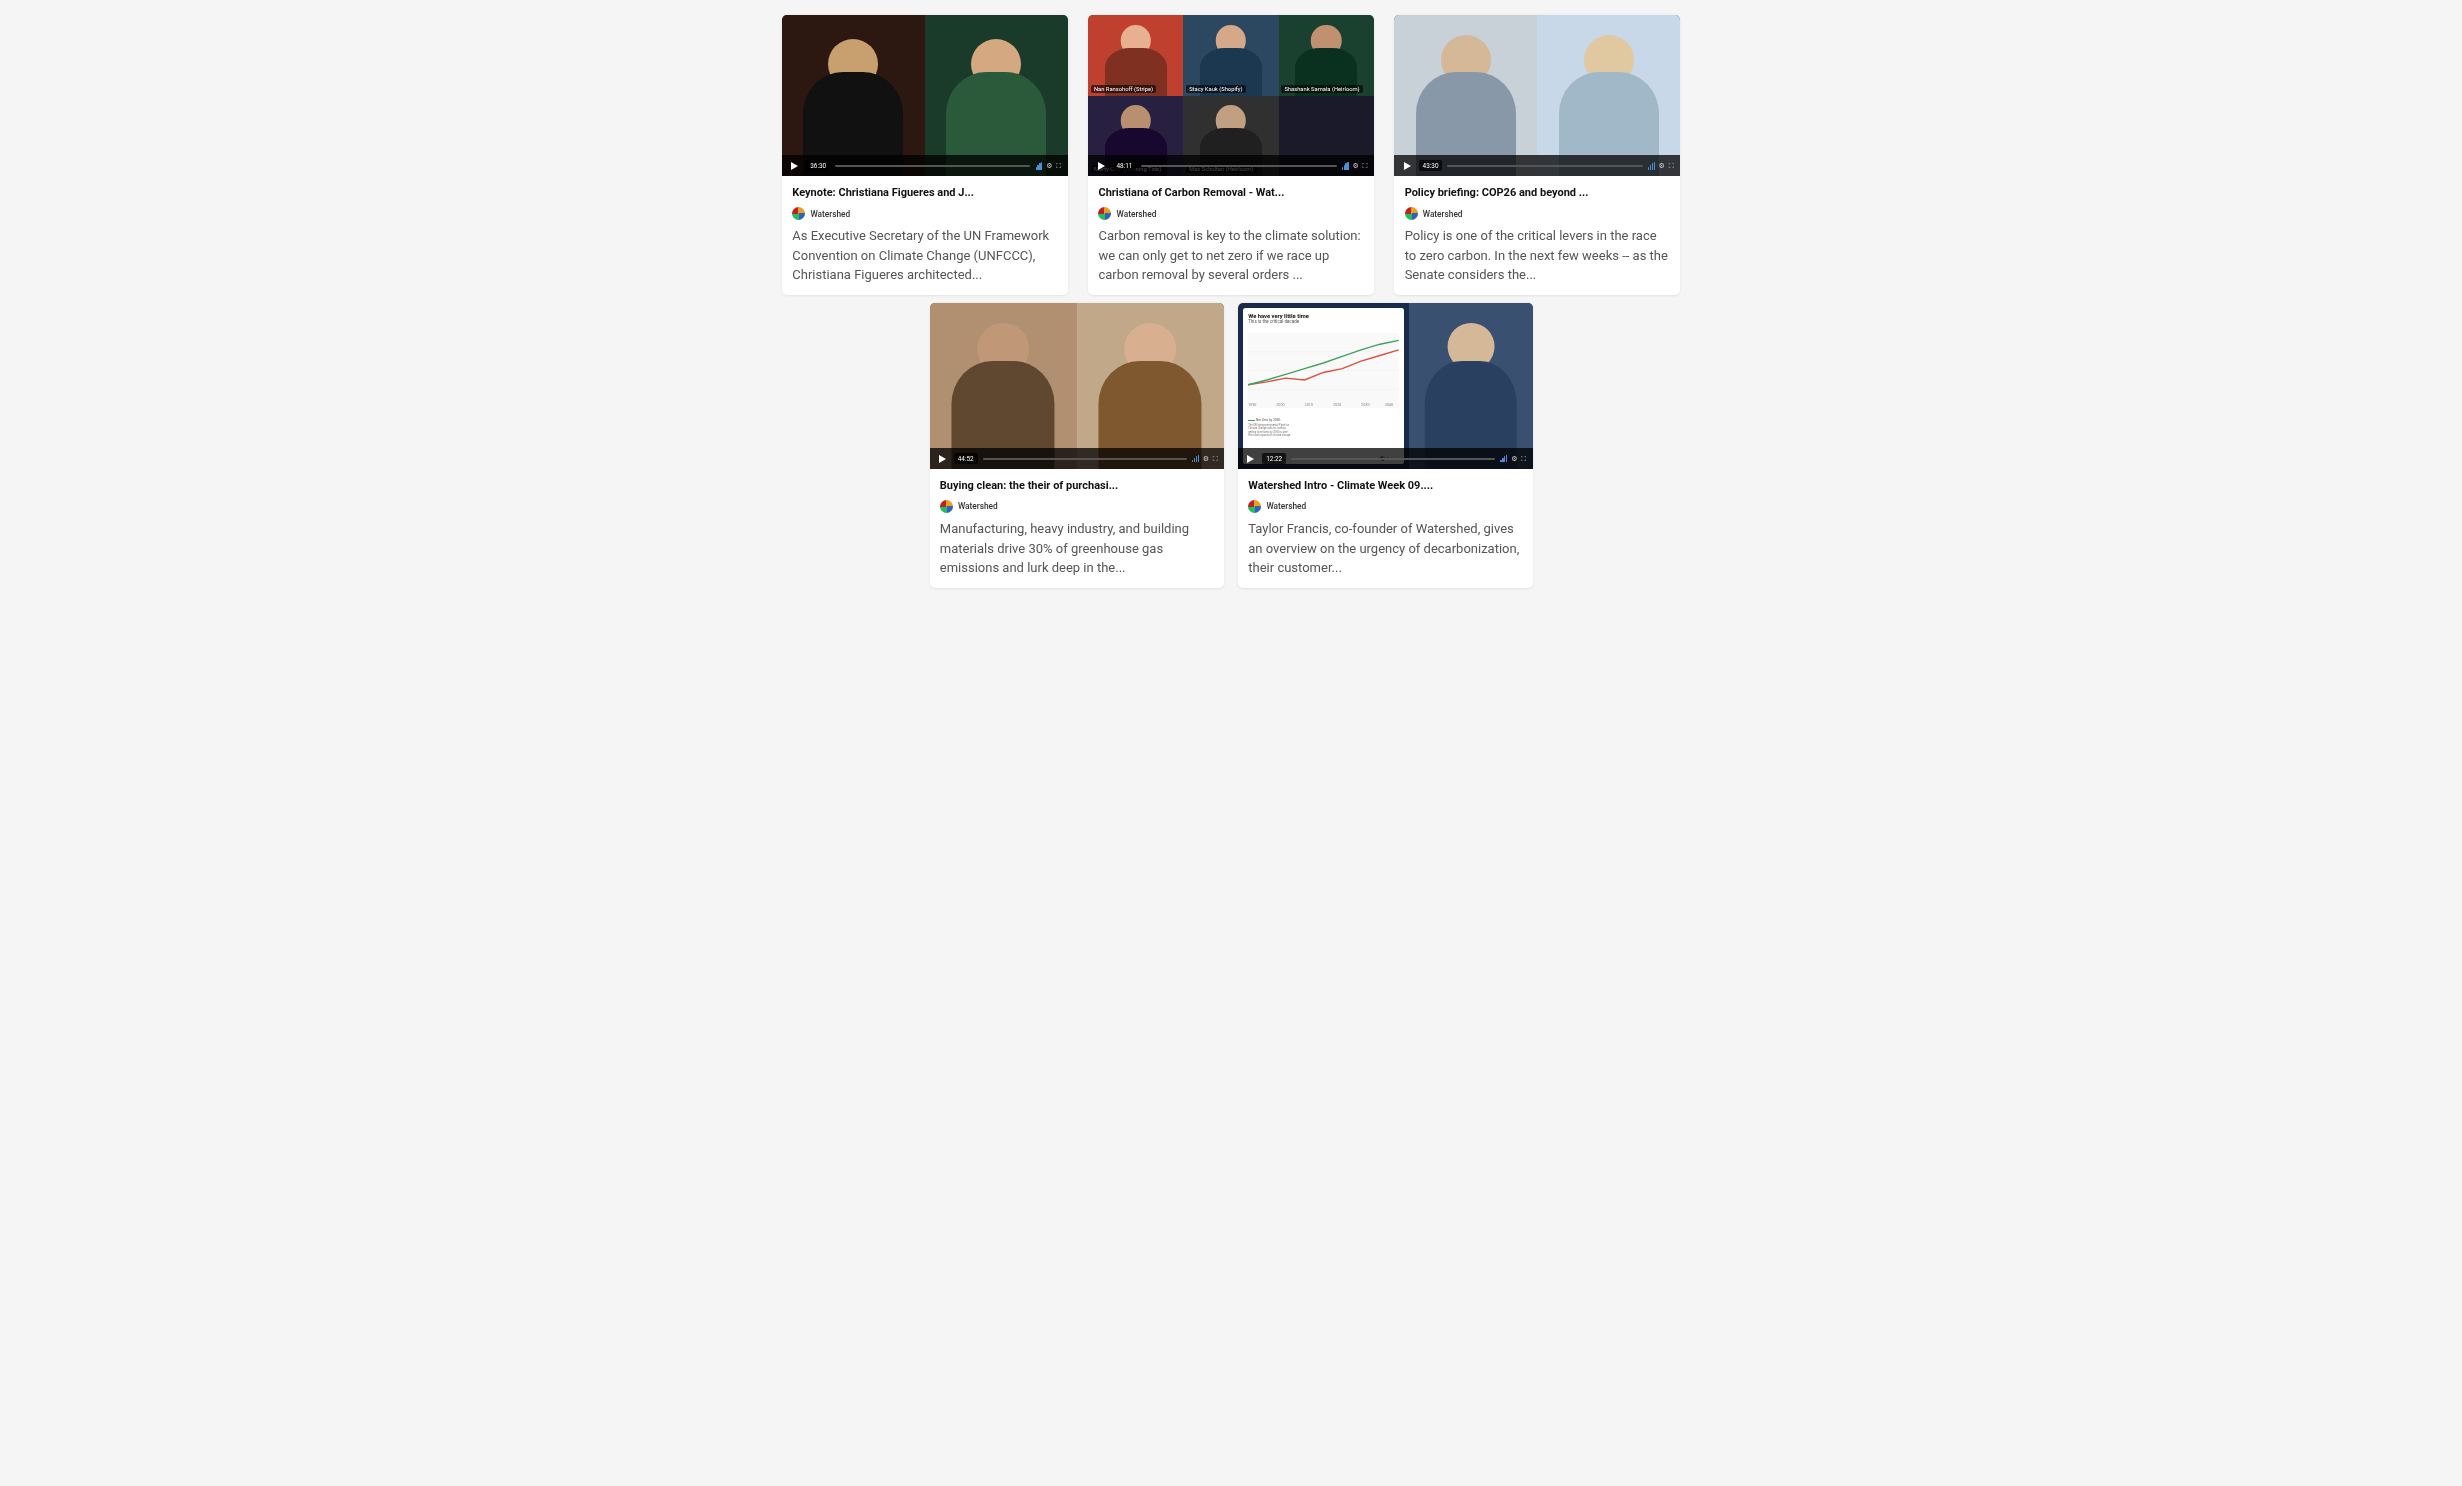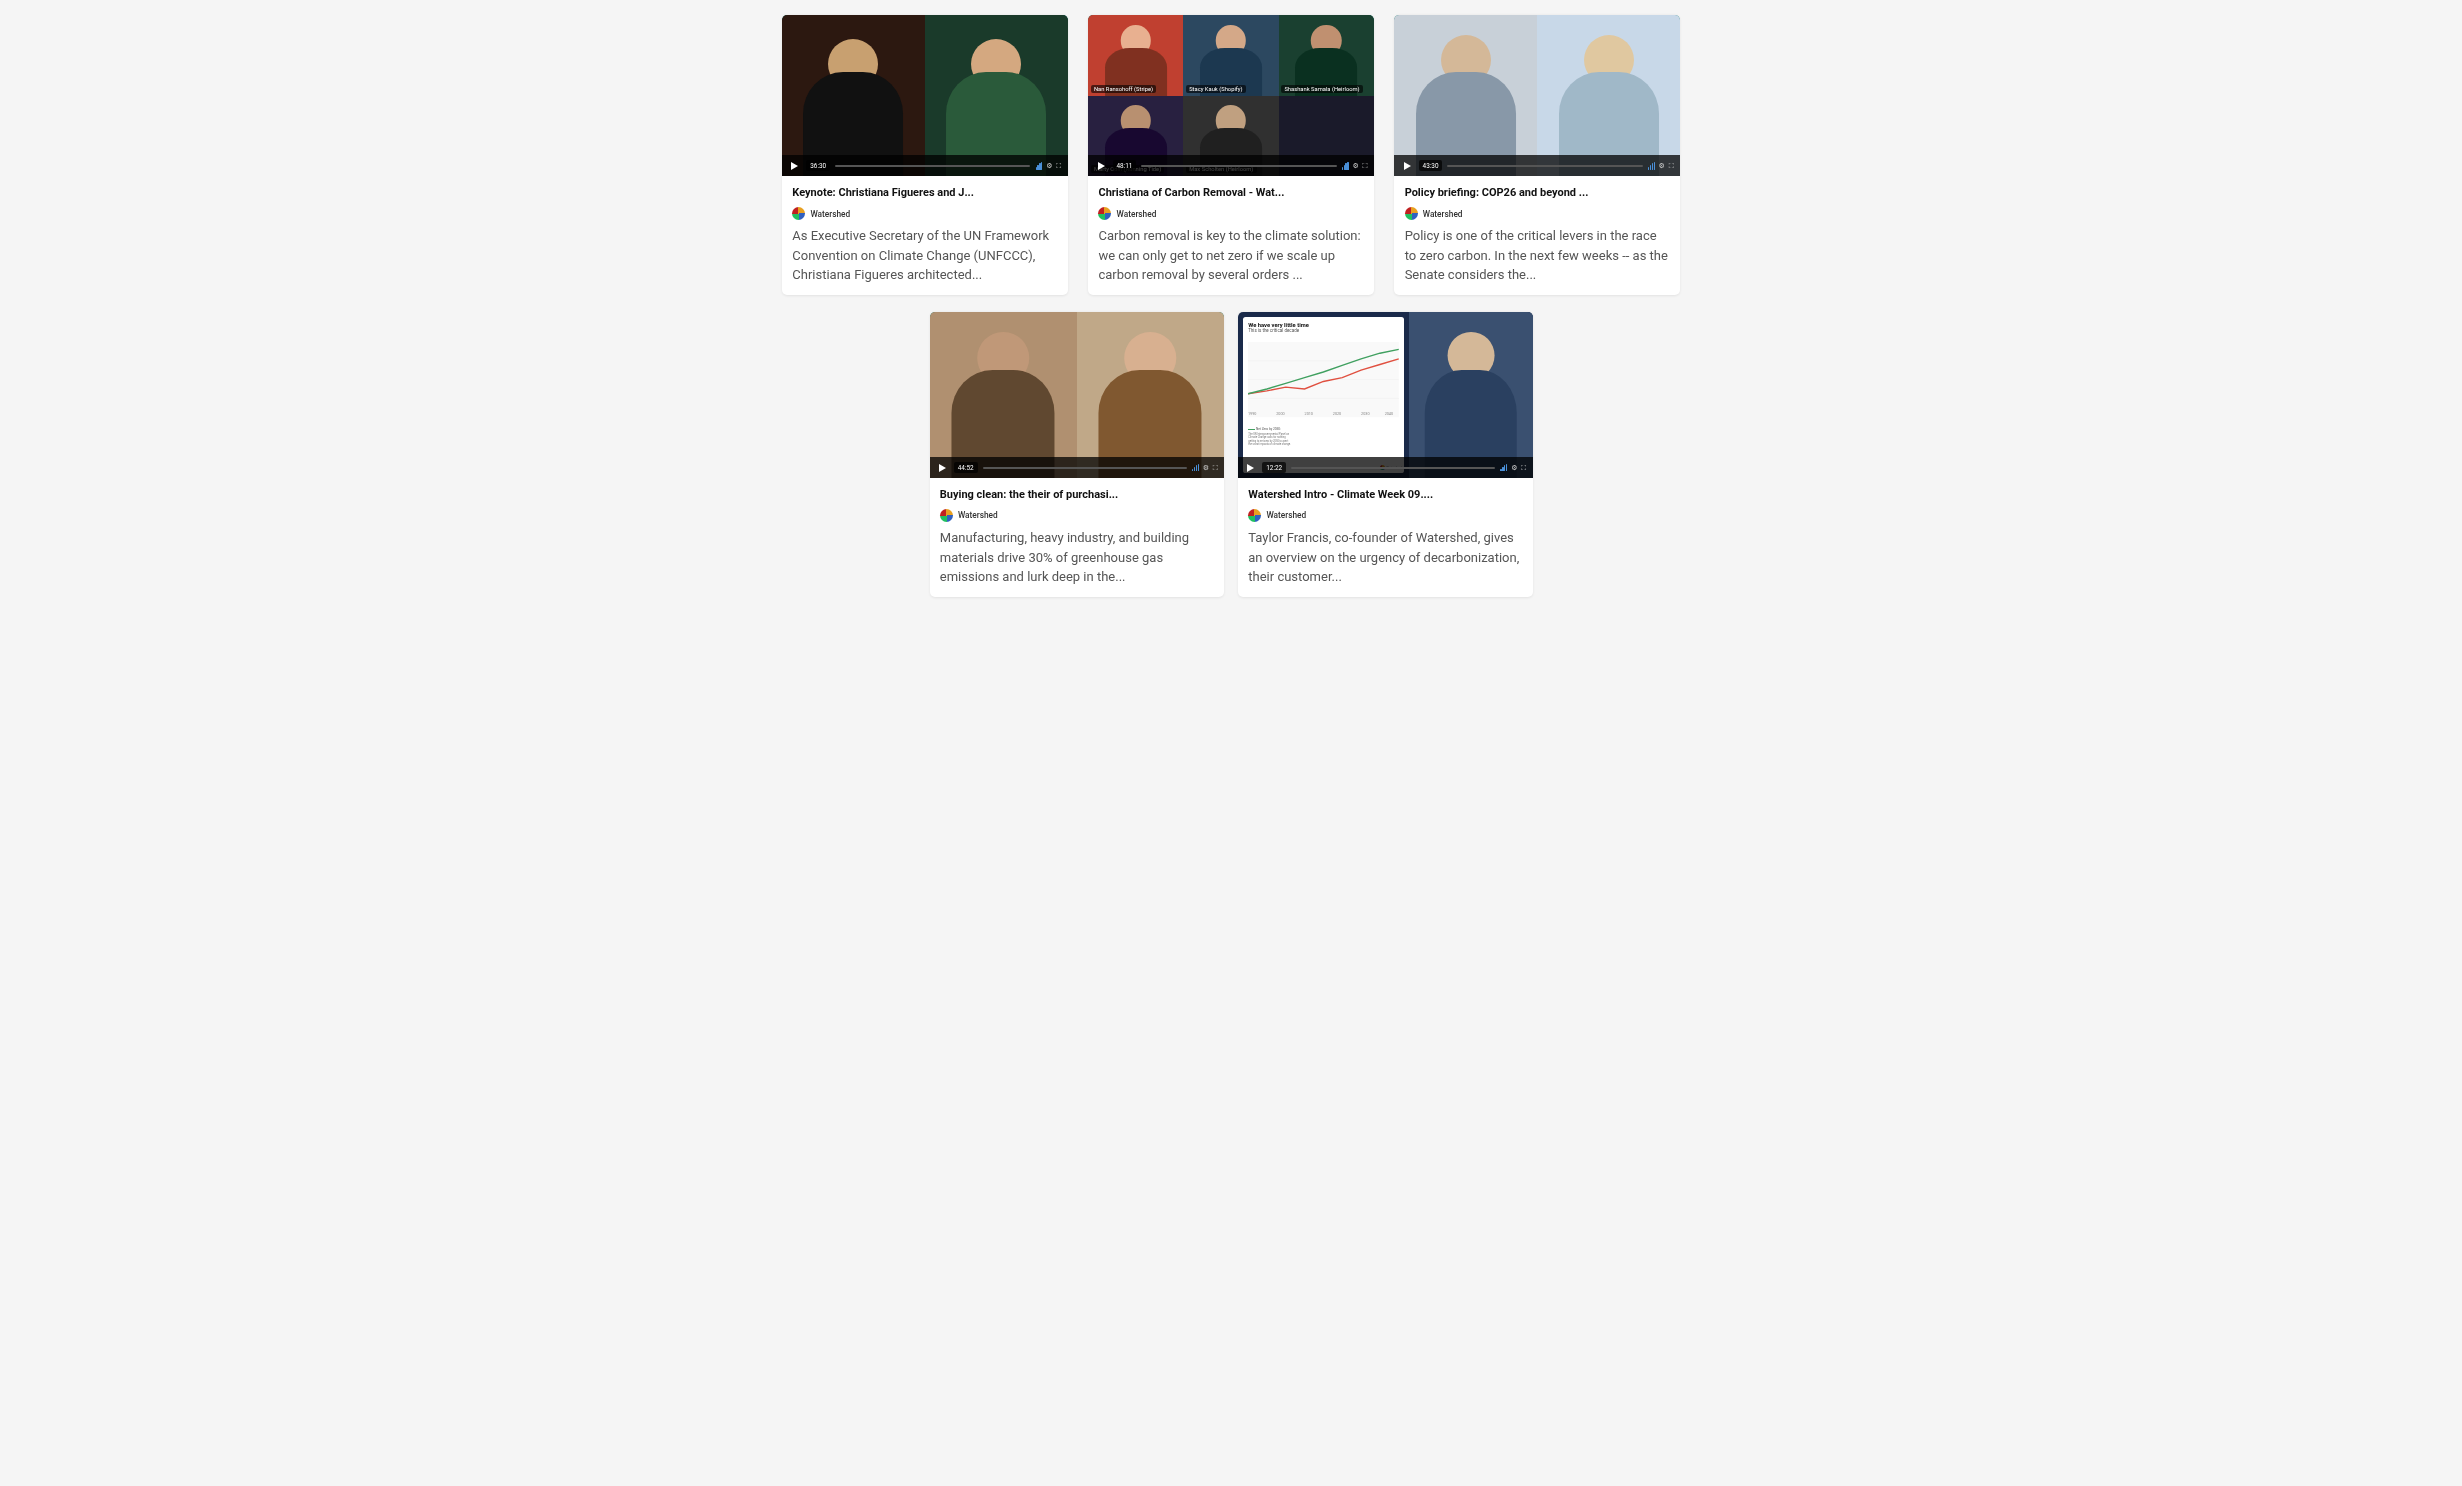--- a/index.html
+++ b/index.html
@@ -13,21 +13,21 @@
       grid-template-columns: repeat(3, 1fr);
       gap: 20.5px;
       max-width: 898px;
       margin: 0 auto;
     }
     .grid-bottom {
       display: grid;
       grid-template-columns: repeat(2, 1fr);
       gap: 14px;
       max-width: 603px;
-      margin: 17px auto 0;
+      margin: 8px auto 0;
     }
     .card {
       background: #fff;
       border-radius: 5.1px;
       overflow: hidden;
       box-shadow: 0 0.6px 2.6px rgba(0,0,0,0.08);
     }
     .video-thumb {
       position: relative;
       background: #0f766e;
@@ -252,21 +252,21 @@
           <span class="fullscreen-icon">⛶</span>
         </div>
       </div>
     </div>
     <div class="card-info">
       <div class="card-title">Christiana of Carbon Removal - Wat...</div>
       <div class="channel-row">
         <div class="channel-logo"></div>
         <span class="channel-name">Watershed</span>
       </div>
-      <div class="card-desc">Carbon removal is key to the climate solution: we can only get to net zero if we scale up carbon removal by several orders ...</div>
+      <div class="card-desc">Carbon removal is key to the climate solution: we can only get to net zero if we race up carbon removal by several orders ...</div>
     </div>
   </div>
 
   <div class="card">
     <div class="video-thumb">
       <div style="display:grid;grid-template-columns:1fr 1fr;width:100%;height:100%;">
         <div style="background:#c8d0d8;position:relative;">
           <div style="position:absolute;top:12%;left:50%;transform:translateX(-50%);width:35%;aspect-ratio:1;border-radius:50%;background:#d4b898;"></div>
           <div style="position:absolute;bottom:0;left:50%;transform:translateX(-50%);width:70%;height:65%;border-radius:40% 40% 0 0;background:#8898a8;"></div>
         </div>

